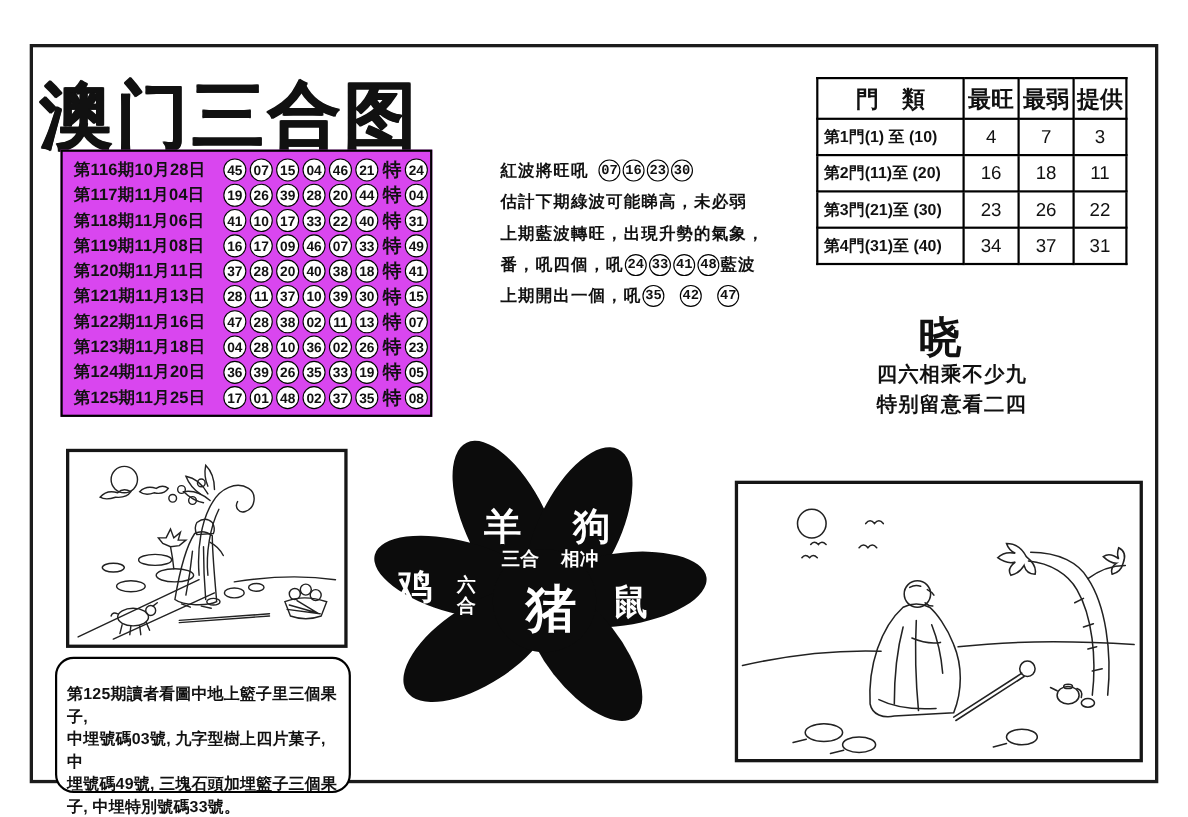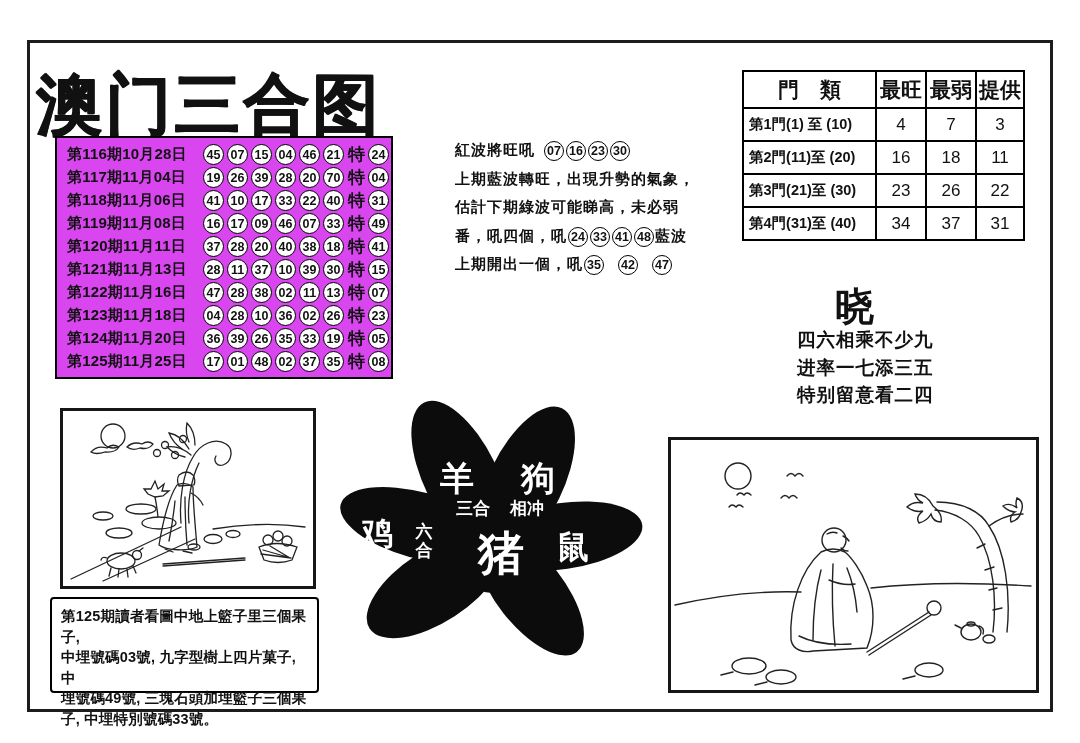--- a/index.html
+++ b/index.html
@@ -27,42 +27,42 @@
   .result-date{width:136px;font-size:15px;font-weight:700;flex:none;letter-spacing:0.2px;}
   .num-circle{
     width:21px;height:21px;border:1.6px solid #000;border-radius:50%;
     display:inline-flex;align-items:center;justify-content:center;
     font-size:12.5px;font-weight:700;margin-right:3px;box-sizing:border-box;flex:none;
     background:#fff;
   }
   .te{font-size:17px;font-weight:900;margin:0 3px 0 1px;flex:none;}
   
   .wave{position:absolute;left:455px;top:141px;width:285px;font-size:15px;font-weight:700;}
-  .wave-line{height:28.5px;display:flex;align-items:flex-start;white-space:nowrap;letter-spacing:1px;}
+  .wave-line{height:28.5px;display:flex;align-items:center;white-space:nowrap;letter-spacing:1px;font-family:Liberation Mono, monospace;}
   .wave .num-circle{width:20px;height:20px;font-size:12.5px;margin:0 1px;letter-spacing:0;}
   .wave .gap{margin-left:9px;}
   .wave .spread{margin-right:13px;}
   
   .gate{position:absolute;left:742px;top:70px;border-collapse:collapse;background:#fff;}
   .gate th,.gate td{border:2px solid #000;text-align:center;box-sizing:border-box;}
   .gate th{height:37px;font-size:21px;font-weight:900;}
   .gate td{height:33px;font-size:17px;font-weight:400;}
   .gate td.gate-name{text-align:left;padding-left:5px;font-size:14.5px;font-weight:700;white-space:nowrap;margin-left:16px;}
   
   .riddle-head{position:absolute;left:835px;top:280px;font-size:39px;font-weight:700;}
   .riddle{position:absolute;left:797px;top:326px;font-size:18.5px;font-weight:600;line-height:27.5px;letter-spacing:1px;}
   
   .left-pic{position:absolute;left:60px;top:408px;width:256px;height:181px;border:3px solid #161616;box-sizing:border-box;background:#fff;}
   .right-pic{position:absolute;left:668px;top:437px;width:371px;height:256px;border:3px solid #161616;box-sizing:border-box;background:#fff;}
   .left-pic svg,.right-pic svg{display:block;width:100%;height:100%;}
   
   .reader{
-    position:absolute;left:50px;top:597px;width:269px;height:96px;
-    border:2.5px solid #000;border-radius:4px;box-sizing:border-box;
-    padding:7px 9px;font-size:14.5px;line-height:20.5px;font-weight:600;
+    position:absolute;left:50px;top:597px;width:269px;height:124px;
+    border:2.5px solid #000;border-radius:17px;box-sizing:border-box;
+    padding:22px 9px;font-size:14.5px;line-height:20.5px;font-weight:600;
     letter-spacing:0.2px;background:#fff;
   }
   
   .flower{position:absolute;left:333px;top:396px;width:310px;height:292px;}
   .flower text{fill:#fff;font-family:inherit;font-weight:700;}
 </style>
 </head>
 <body>
 
 <div class="frame"></div>
@@ -81,21 +81,21 @@
       <span class="te">特</span>
       <span class="num-circle">24</span>
     </div>
     <div class="result-row">
       <span class="result-date">第117期11月04日</span>
       <span class="num-circle">19</span>
       <span class="num-circle">26</span>
       <span class="num-circle">39</span>
       <span class="num-circle">28</span>
       <span class="num-circle">20</span>
-      <span class="num-circle">70</span>
+      <span class="num-circle">44</span>
       <span class="te">特</span>
       <span class="num-circle">04</span>
     </div>
     <div class="result-row">
       <span class="result-date">第118期11月06日</span>
       <span class="num-circle">41</span>
       <span class="num-circle">10</span>
       <span class="num-circle">17</span>
       <span class="num-circle">33</span>
       <span class="num-circle">22</span>
@@ -184,24 +184,24 @@
 
 <div class="wave" id="wave-lines">
     <div class="wave-line">
       <span>紅波將旺吼</span>
       <span class="num-circle gap">07</span>
       <span class="num-circle">16</span>
       <span class="num-circle">23</span>
       <span class="num-circle">30</span>
     </div>
     <div class="wave-line">
+      <span>估計下期綠波可能睇高，未必弱</span>
+    </div>
+    <div class="wave-line">
       <span>上期藍波轉旺，出現升勢的氣象，</span>
-    </div>
-    <div class="wave-line">
-      <span>估計下期綠波可能睇高，未必弱</span>
     </div>
     <div class="wave-line">
       <span>番，吼四個，吼</span>
       <span class="num-circle">24</span>
       <span class="num-circle">33</span>
       <span class="num-circle">41</span>
       <span class="num-circle">48</span>
       <span>藍波</span>
     </div>
     <div class="wave-line">
@@ -251,21 +251,20 @@
         <td>34</td>
         <td>37</td>
         <td>31</td>
       </tr>
     </tbody>
 </table>
 
 <div class="riddle-head">晓</div>
 <div class="riddle" id="riddle-lines">
     <div>四六相乘不少九</div>
-    <div>进率一七添三五</div>
     <div>特别留意看二四</div>
   </div>
 
 <div class="left-pic">
   <svg viewBox="0 0 250 175">
     <g stroke="#222" fill="none" stroke-width="1.3" stroke-linecap="round">
       <circle cx="50" cy="25" r="12"></circle>
       <path d="M28,41 q6,-7 16,-4 q5,-5 12,-1 q-4,6 -14,5 q-9,3 -14,0 z"></path>
       <path d="M64,36 q6,-6 15,-3 q6,-4 11,0 q-4,6 -13,4 q-8,3 -13,-1 z"></path>
       <g>

